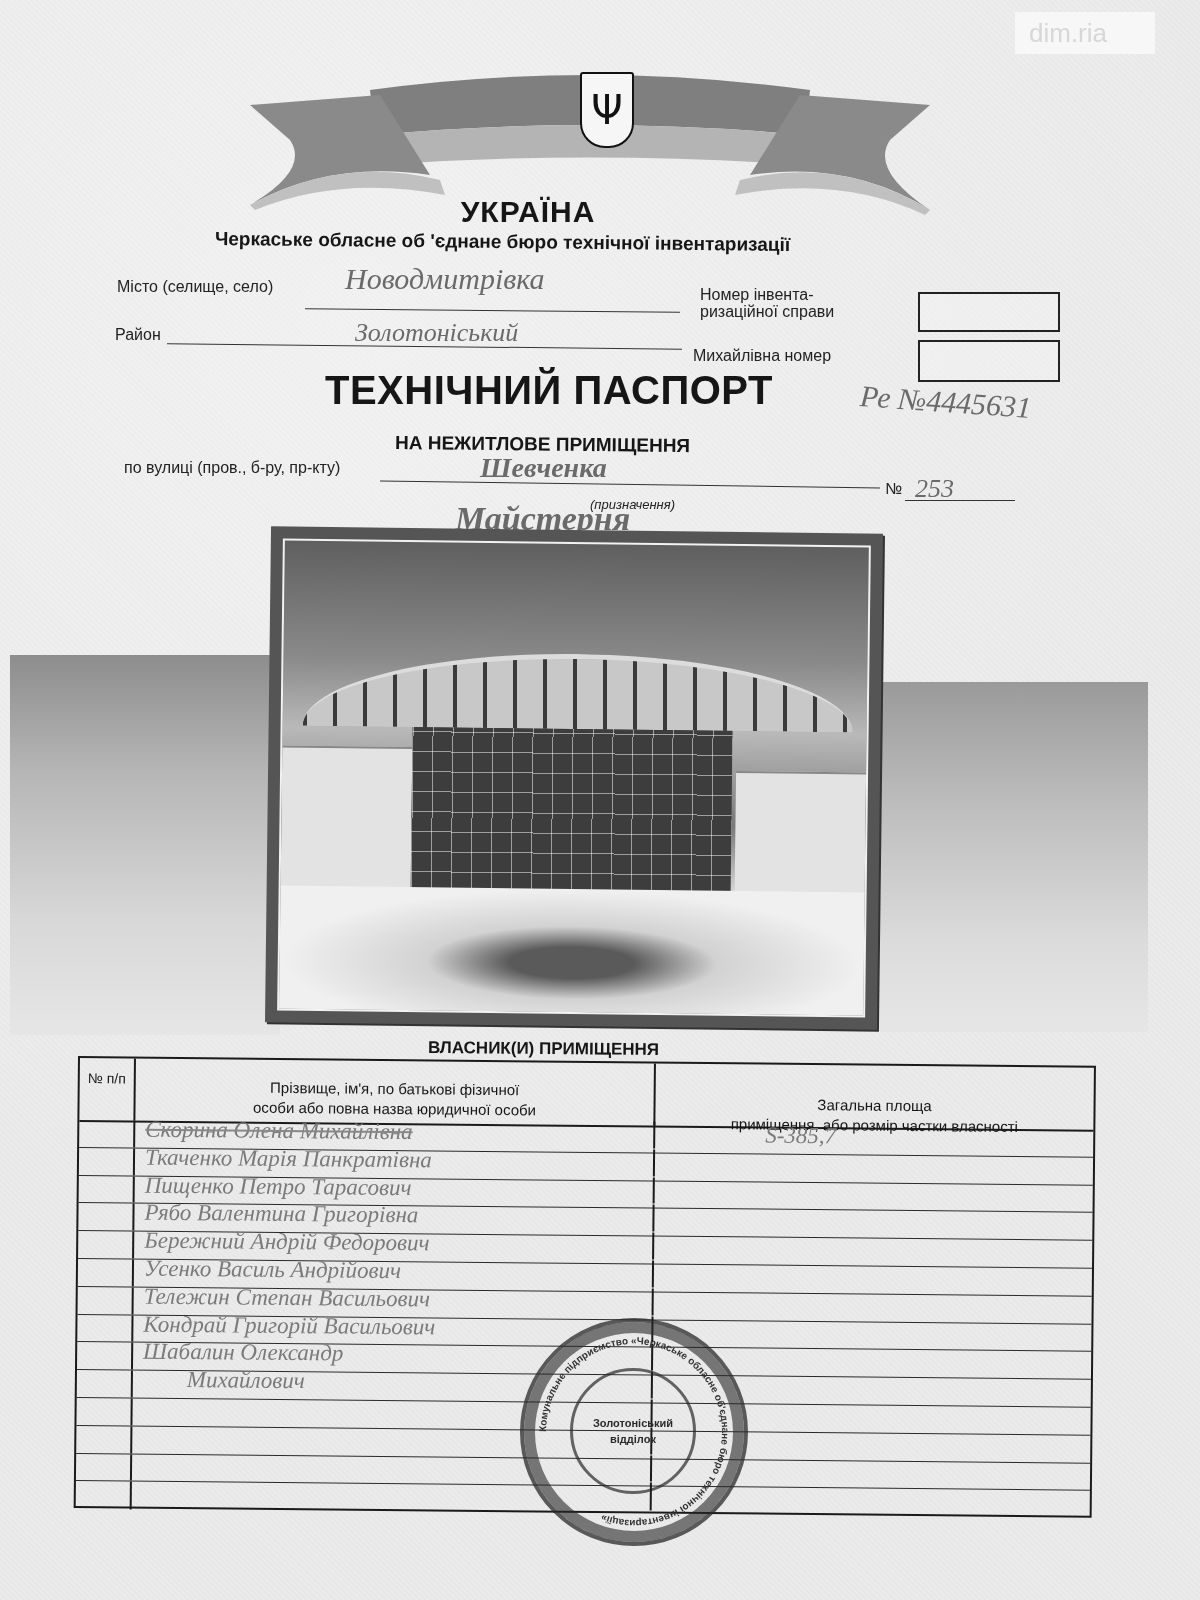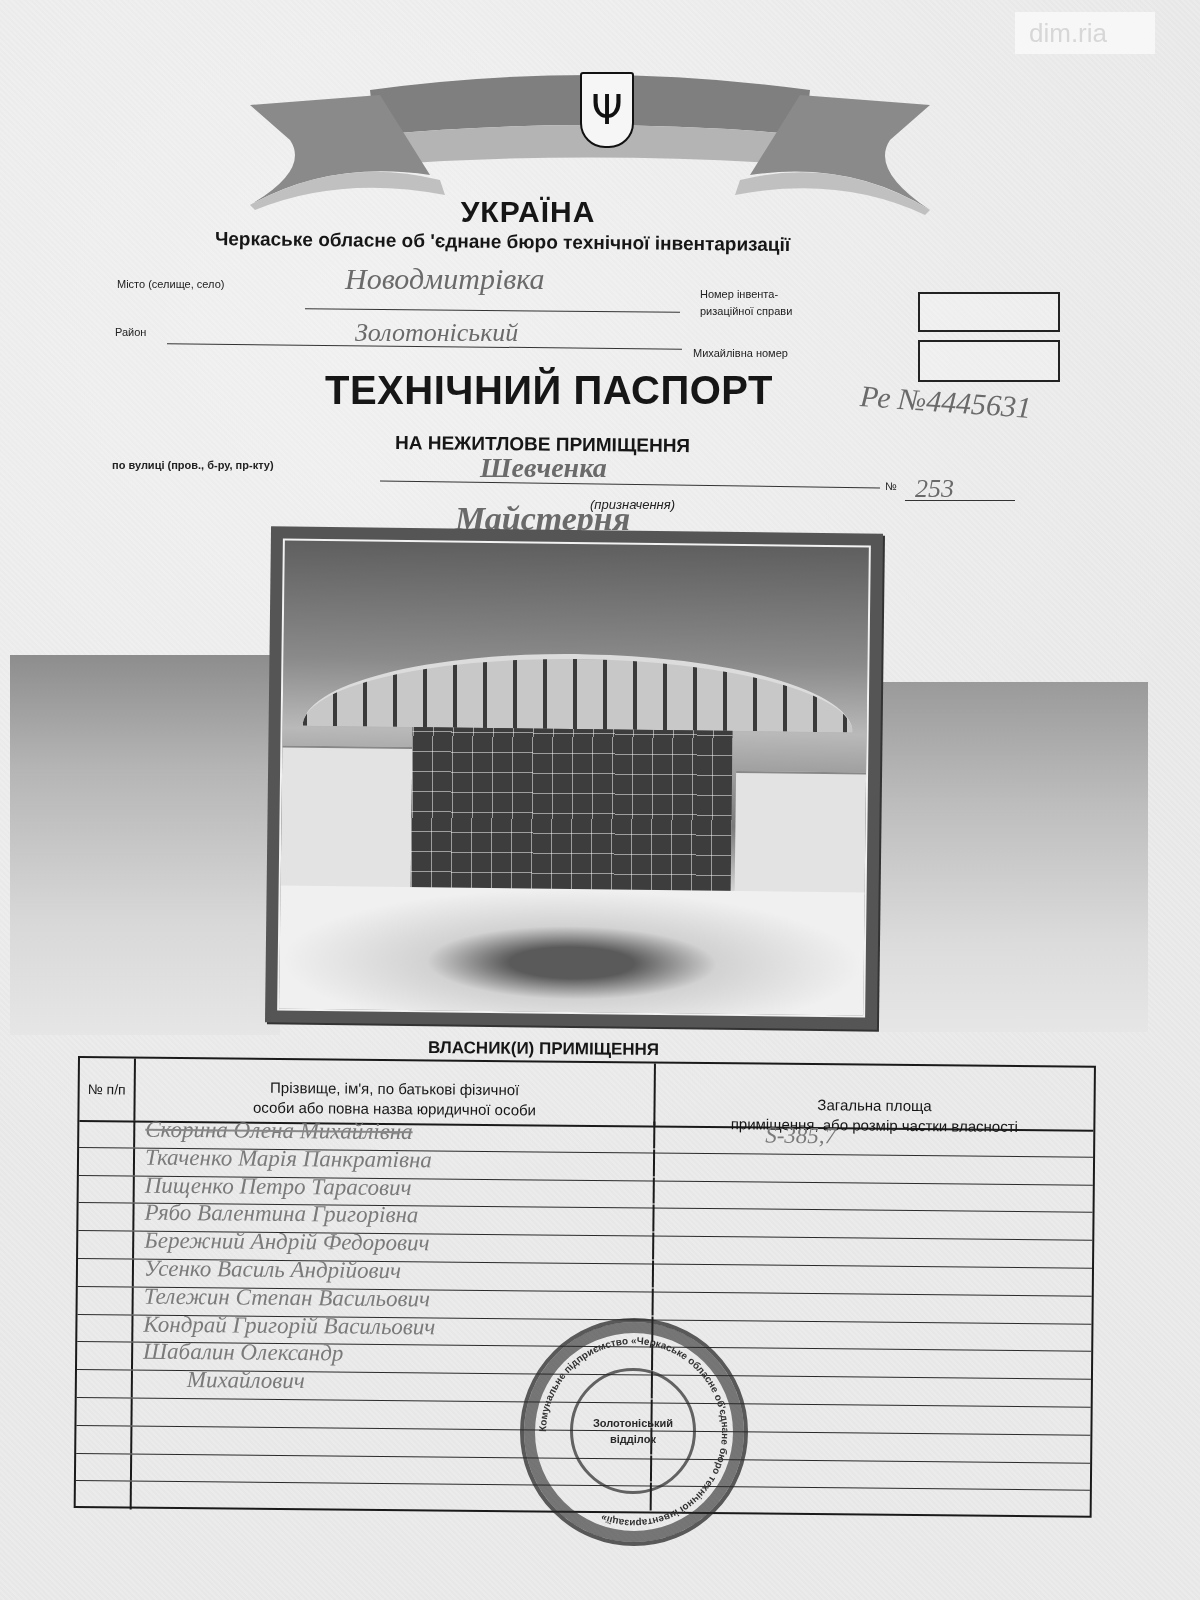--- a/index.html
+++ b/index.html
@@ -37,21 +37,21 @@
       font-size: 40px; color: #111; font-family: "DejaVu Sans", sans-serif;
     }
     .country {
       position: absolute; left: 0; width: 1056px; top: 195px; text-align: center;
       font-size: 30px; font-weight: bold; letter-spacing: 1px;
     }
     .bureau {
       position: absolute; left: 215px; top: 228px; font-size: 19px; font-weight: bold;
       transform: rotate(0.6deg); transform-origin: left center;
     }
-    .label { position: absolute; font-size: 11px; color: #222; }
+    .label { position: absolute; font-size: 16px; color: #222; }
     .hand {
       position: absolute; font-family: "Liberation Serif", serif; font-style: italic;
       color: #6a6a6a; font-size: 30px;
     }
     .line { position: absolute; height: 0; border-top: 1.5px solid #333; }
     .box { position: absolute; border: 2px solid #222; background: rgba(255,255,255,0.2); }
     .title {
       position: absolute; left: 325px; top: 368px; font-size: 40px; font-weight: bold;
       letter-spacing: 0.5px;
     }
@@ -94,21 +94,21 @@
       transform: rotate(0.5deg); transform-origin: left center;
     }
     .table {
       position: absolute; left: 78px; top: 1056px; width: 1018px; height: 452px;
       transform: rotate(0.55deg); transform-origin: left top;
       border: 2px solid #1a1a1a; box-sizing: border-box;
     }
     .thead { position: absolute; left: 0; top: 0; right: 0; height: 62px; border-bottom: 2px solid #1a1a1a; }
     .col-no {
       position: absolute; left: 0; top: 0; width: 56px; height: 62px;
-      border-right: 2px solid #1a1a1a; text-align: center; font-size: 14px; line-height: 20px; padding-top: 21px; box-sizing: border-box;
+      border-right: 2px solid #1a1a1a; text-align: center; font-size: 14px; line-height: 20px; padding-top: 10px; box-sizing: border-box;
     }
     .col-name {
       position: absolute; left: 56px; top: 0; width: 520px; height: 62px;
       border-right: 2px solid #1a1a1a; text-align: center; font-size: 15px; line-height: 20px; padding-top: 18px; box-sizing: border-box;
     }
     .col-area {
       position: absolute; left: 576px; top: 0; right: 0; height: 62px;
       text-align: center; font-size: 15px; line-height: 20px; padding-top: 30px; box-sizing: border-box;
     }
     .tbody { position: absolute; left: 0; top: 62px; right: 0; bottom: 0; }
@@ -180,21 +180,21 @@
   <div class="line" style="left:167px; top:346px; width:515px; transform:rotate(0.6deg);"></div>
   <div class="hand" style="left:355px; top:318px; font-size:26px;">Золотоніський</div>
 
   <div class="label" style="left:693px; top:347px;">Михайлівна номер</div>
   <div class="box" style="left:918px; top:340px; width:138px; height:38px;"></div>
 
   <div class="title">ТЕХНІЧНИЙ ПАСПОРТ</div>
   <div class="hand" style="left:860px; top:385px; font-size:30px; transform:rotate(4deg);">Ре №4445631</div>
   <div class="subtitle">НА НЕЖИТЛОВЕ ПРИМІЩЕННЯ</div>
 
-  <div class="label" style="left:112px; top:459px;font-weight:bold;">по вулиці (пров., б-ру, пр-кту)</div>
+  <div class="label" style="left:124px; top:459px;">по вулиці (пров., б-ру, пр-кту)</div>
   <div class="line" style="left:380px; top:484px; width:500px; transform:rotate(0.8deg);"></div>
   <div class="hand" style="left:480px; top:452px; font-size:28px;font-weight:bold;">Шевченка</div>
   <div class="label" style="left:885px; top:480px;">№</div>
   <div class="line" style="left:905px; top:500px; width:110px;"></div>
   <div class="hand" style="left:915px; top:468px; font-size:26px;margin-top:6px;">253</div>
 
   <div class="label" style="left:590px; top:497px; font-size:13px;font-style:italic;">(призначення)</div>
   <div class="hand" style="left:455px; top:500px; font-size:34px;font-weight:bold;">Майстерня</div>
 
   <div class="photo-frame">

